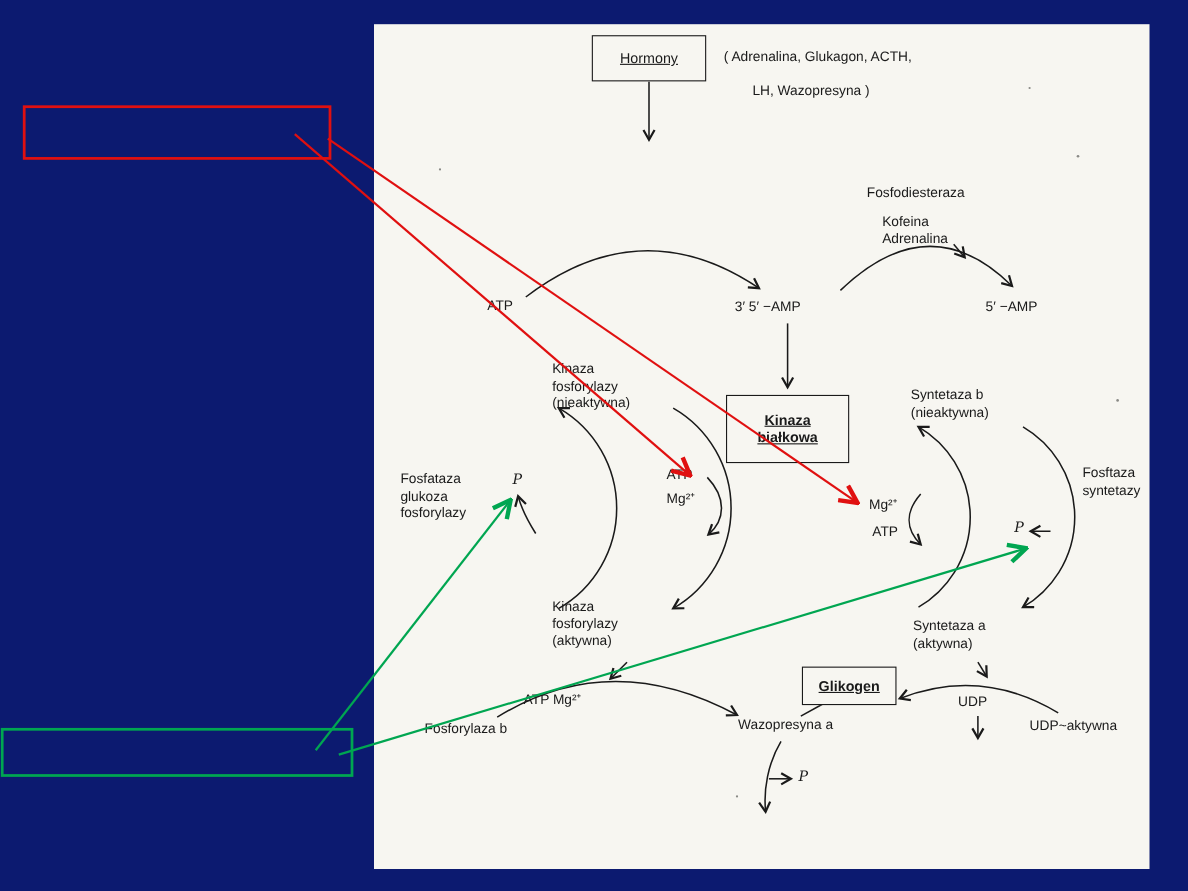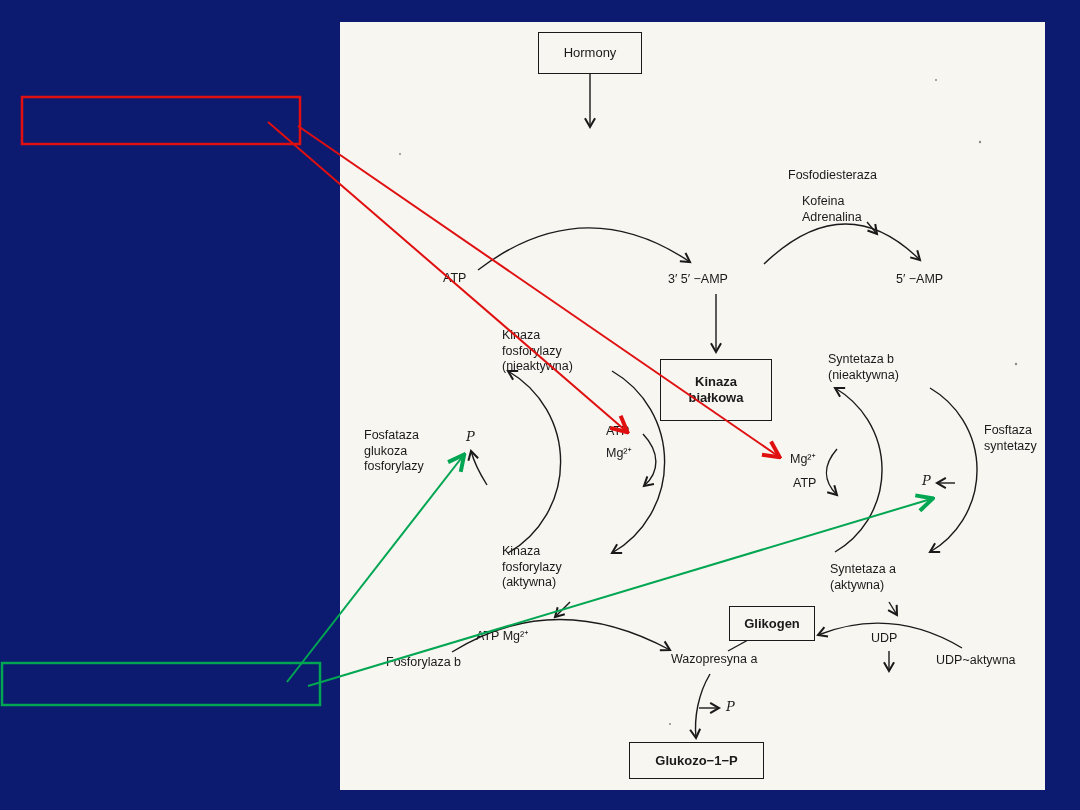--- a/index.html
+++ b/index.html
@@ -3,21 +3,21 @@
 <meta charset="utf-8">
 <style>
   html,body{margin:0;padding:0;background:#0c1a70;}
   .slide{position:relative;width:1080px;height:810px;background:#0c1a70;overflow:hidden;
          font-family:"Liberation Sans",sans-serif;}
   .panel{position:absolute;left:340px;top:22px;width:705px;height:768px;background:#f7f6f1;overflow:hidden;}
   .art{position:absolute;left:0;top:0;}
   .lbl{position:absolute;font-size:12.5px;line-height:1.25;color:#1a1a1a;white-space:pre-line;}
   .c{}
   .box{position:absolute;border:1.6px solid #1a1a1a;display:flex;align-items:center;justify-content:center;
-       text-align:center;font-size:13px;line-height:1.2;color:#1a1a1a;white-space:pre-line;background:#f7f6f1;}
+       text-align:center;font-size:13px;line-height:1.2;color:#1a1a1a;white-space:pre-line;background:#f7f6f1;text-decoration:underline;}
   .b{font-weight:700;}
   .pit{font-family:"DejaVu Serif",serif;font-style:italic;font-size:13px;}
   .overlay{position:absolute;left:0;top:0;pointer-events:none;}
 </style>
 </head>
 <body>
 
 <div class="slide">
 
   <div class="panel">
@@ -68,24 +68,25 @@
     <div class="box" style="left:198px;top:10px;width:102px;height:40px">
       <span>Hormony</span>
     </div>
     <div class="box b" style="left:320px;top:337px;width:110px;height:60px">
       <span>Kinaza
 białkowa</span>
     </div>
     <div class="box b" style="left:389px;top:584px;width:84px;height:33px">
       <span>Glikogen</span>
     </div>
-    <div class="box b" style="left:289px;top:720px;width:133px;height:35px">
-      <span>Glukozo−1−P</span>
+
+    <div class="lbl" style="left:318px;top:6px;width:270px">
+      <span style="display:block">( Adrenalina, Glukagon, ACTH,</span>
+      <span style="display:block;padding-left:26px">LH, Wazopresyna )</span>
     </div>
-
     <div class="lbl c" style="left:448px;top:146px;width:125px">Fosfodiesteraza</div>
     <div class="lbl c" style="left:462px;top:172px;width:90px">Kofeina
 Adrenalina</div>
     <div class="lbl" style="left:103px;top:249px">ATP</div>
     <div class="lbl c" style="left:328px;top:250px;width:100px">3′ 5′ −AMP</div>
     <div class="lbl c" style="left:556px;top:250px;width:80px">5′ −AMP</div>
 
     <div class="lbl c" style="left:162px;top:306px;width:116px">Kinaza
 fosforylazy
 (nieaktywna)</div>

